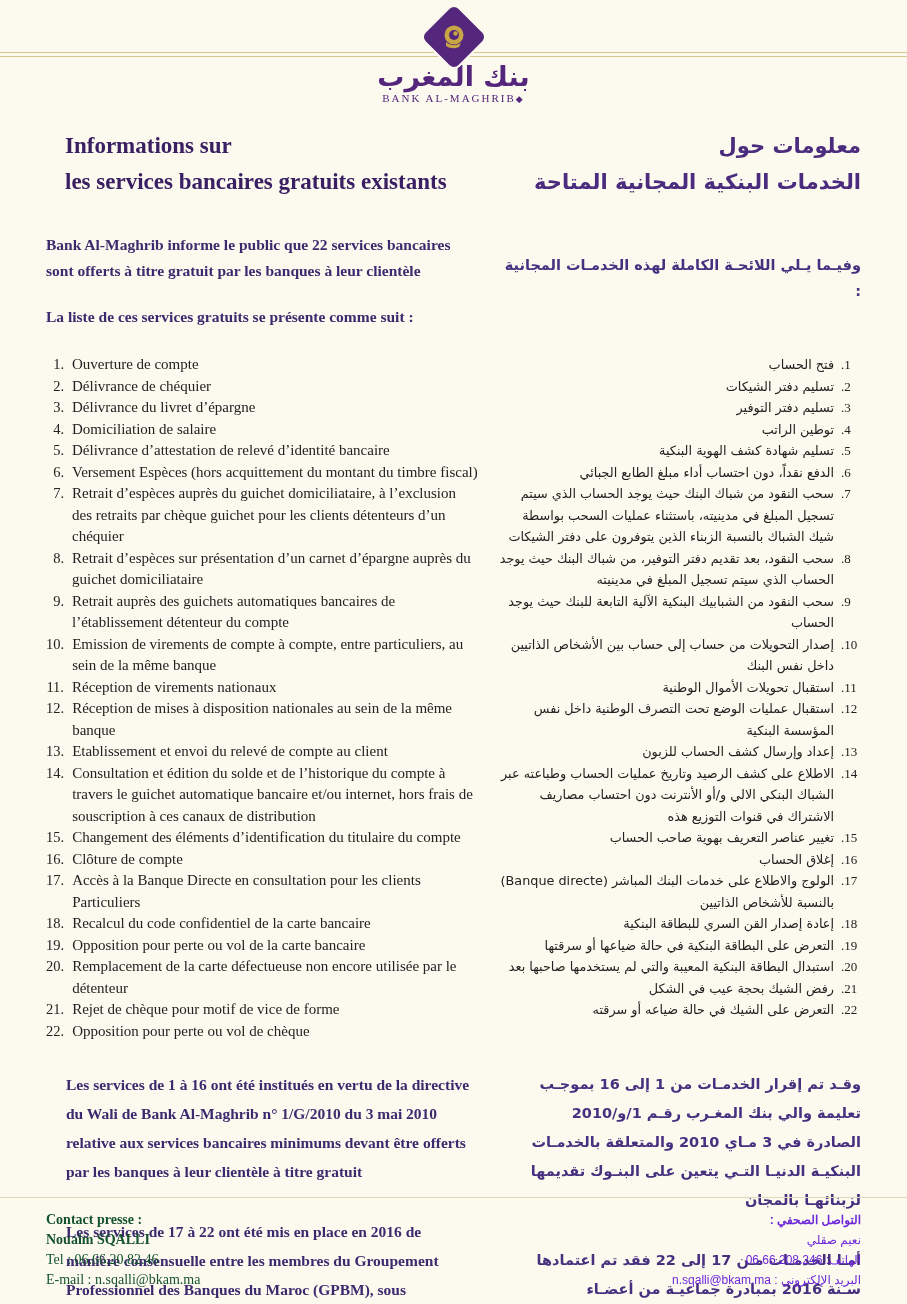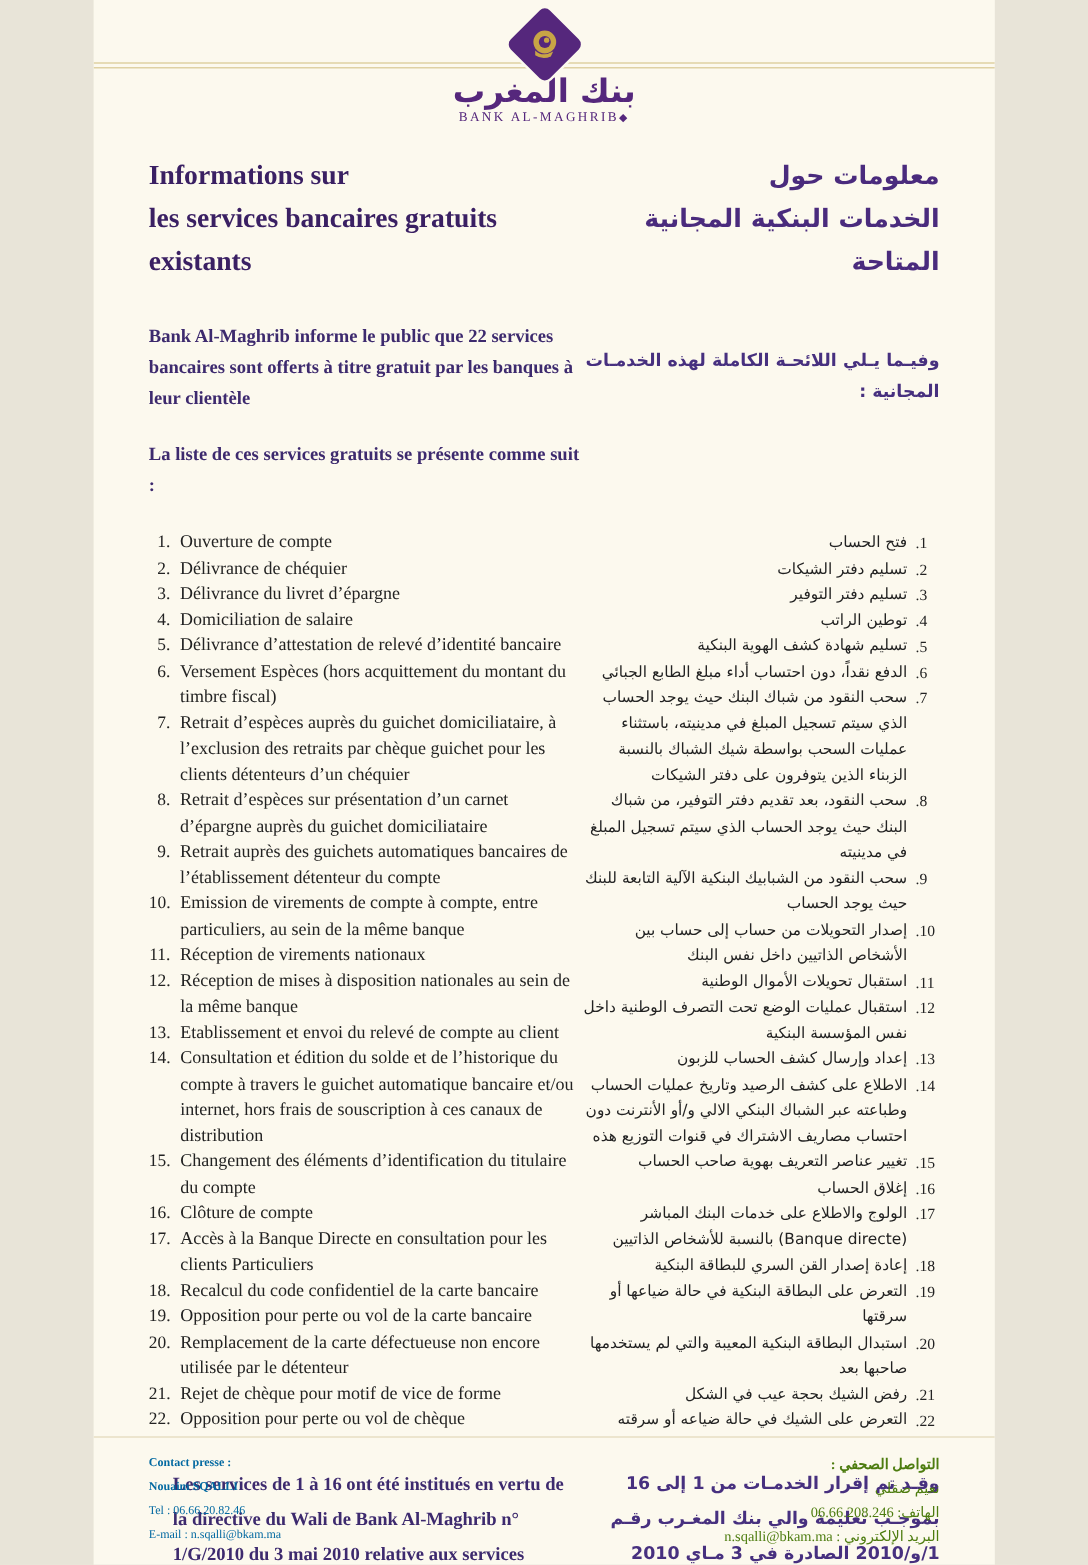--- a/index.html
+++ b/index.html
@@ -1,19 +1,19 @@
 <!DOCTYPE html>
 <html lang="fr"><head>
 <meta charset="utf-8">
 <style>
   * { margin:0; padding:0; box-sizing:border-box; }
   html,body { background:#e8e4d8; }
   .page {
     position:relative;
-    width:751px; height:1304px;
+    width:907px; height:1304px;
     margin:0 auto;
     background:#fcf9ee;
     font-family:"Liberation Serif", serif;
     color:#222;
     overflow:hidden;
   }
   
   .header-rule {
     position:absolute; left:0; right:0; top:52px; height:5px;
     border-top:1px solid #d8c791;
@@ -48,21 +48,21 @@
     color:#55277c; font-weight:normal;
   }
   .logo-latin .dmd { font-size:9px; }
   
   .content { padding:0 46px; }
   .row { display:flex; justify-content:space-between; align-items:flex-start; }
   .col-fr { width:432px; }
   .col-ar { width:362px; direction:rtl; text-align:right;
             font-family:"DejaVu Sans", sans-serif; }
   
-  .title-row { margin-top:24px; }
+  .title-row { margin-top:24px;margin-left:19px; }
   .title-fr {
     color:#3a2063; font-weight:bold;
     font-size:23px; line-height:36px;
   }
   .title-ar {
     color:#4a2b7d; font-weight:bold;
     font-size:21px; line-height:36px;
   }
   
   .intro-row { margin-top:32px; }
@@ -96,26 +96,26 @@
   }
   .closing-para + .closing-para { margin-top:31px; }
   .col-ar .closing-para { font-size:14.5px; line-height:29px; color:#47307f; }
   
   .footer {
     position:absolute; left:0; right:0; bottom:0; top:1197px;
     border-top:1px solid #e2d8ba;
     padding:12px 46px 0 46px;
     display:flex; justify-content:space-between; align-items:flex-start;
   }
-  .footer .f-fr { font-size:10px; line-height:20px; color:#0369a1; }
+  .footer .f-fr { font-size:14px; line-height:20px; color:#14532d; }
   .footer .f-fr .b { font-weight:bold; }
   .footer .f-ar {
     direction:rtl; text-align:right;
-    font-family:Liberation Serif, serif;
-    font-size:12px; line-height:20px; color:#4d7c0f;
+    font-family:Liberation Sans, sans-serif;
+    font-size:12px; line-height:20px; color:#6d28d9;
   }
   .footer .f-ar .b { font-weight:bold; }
 </style>
 </head>
 <body>
 
 <div class="page">
 
   <div class="header-rule"></div>
   <div class="logo-block">

